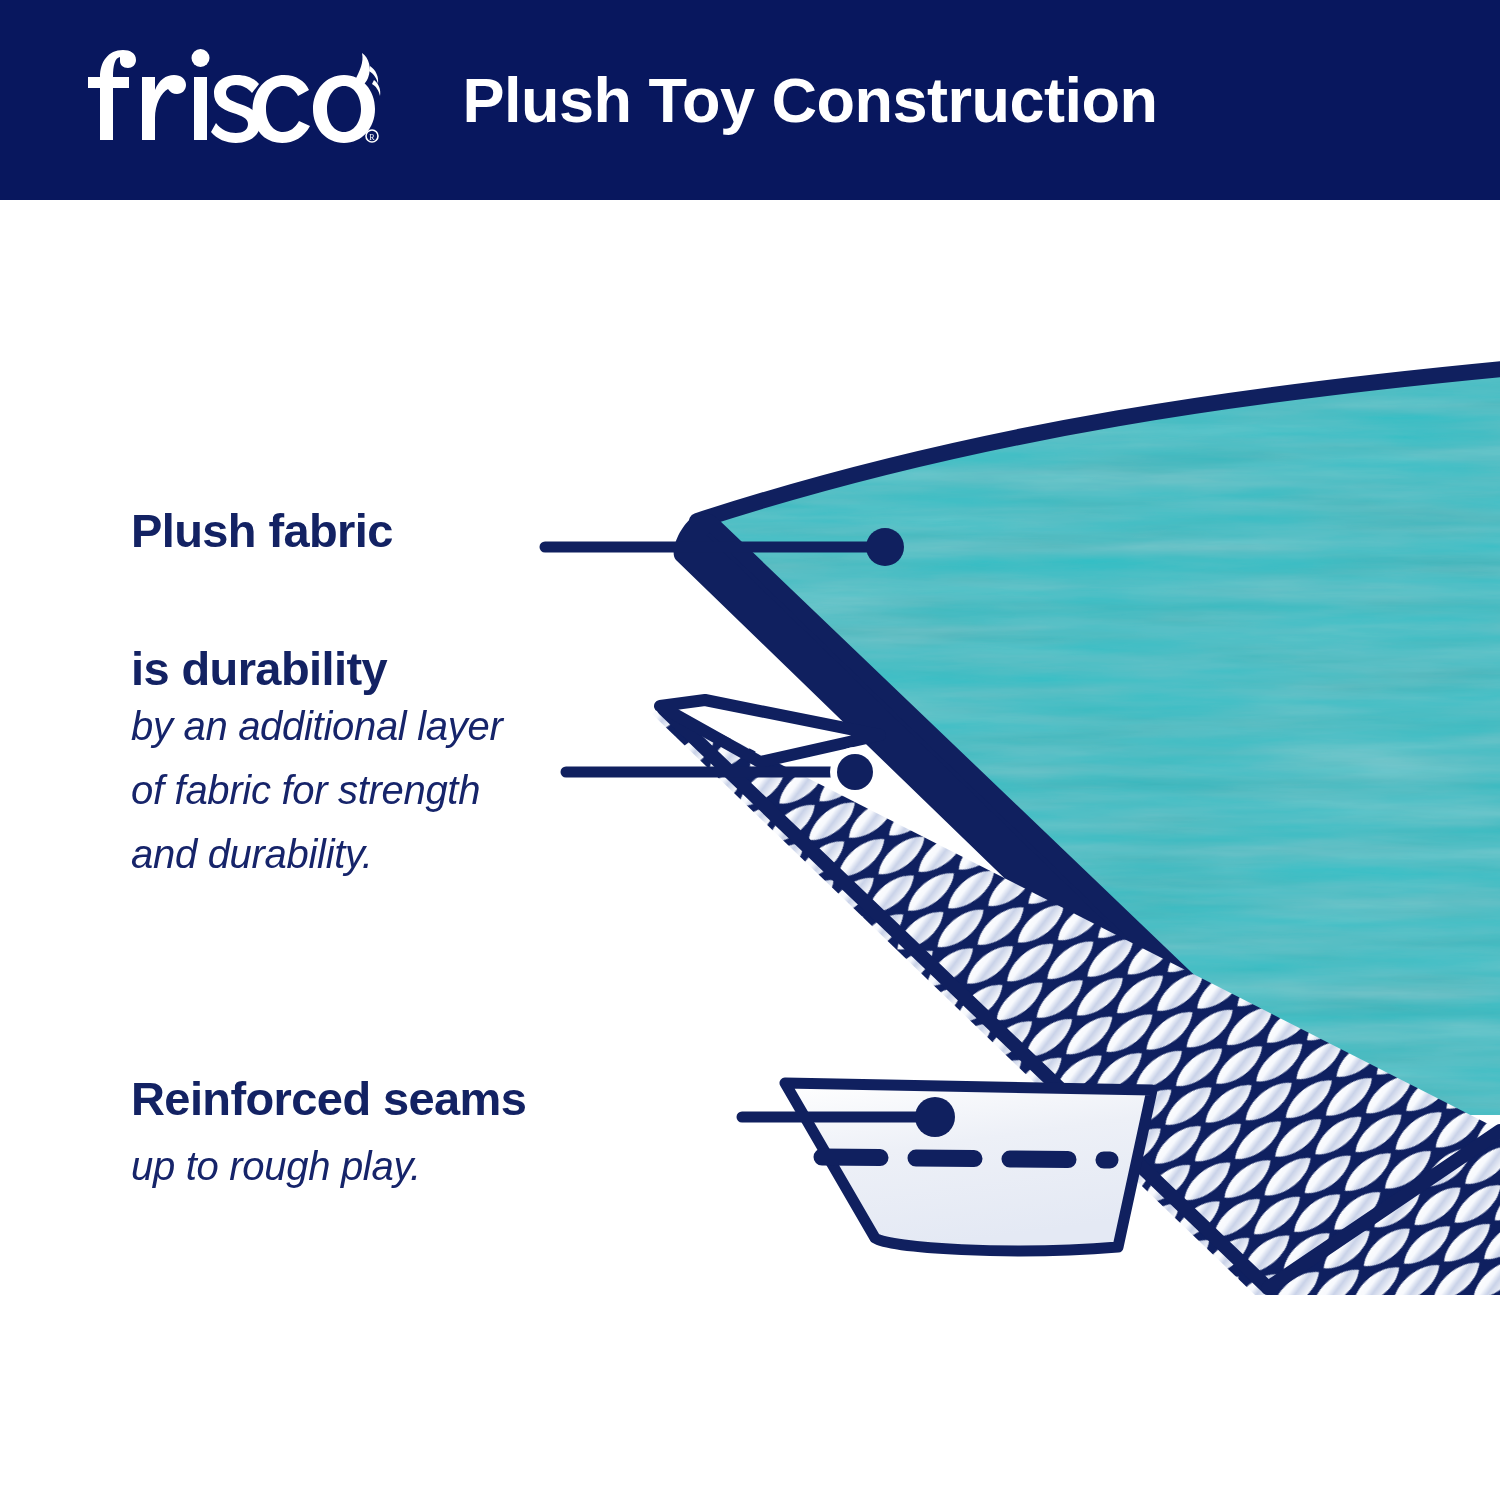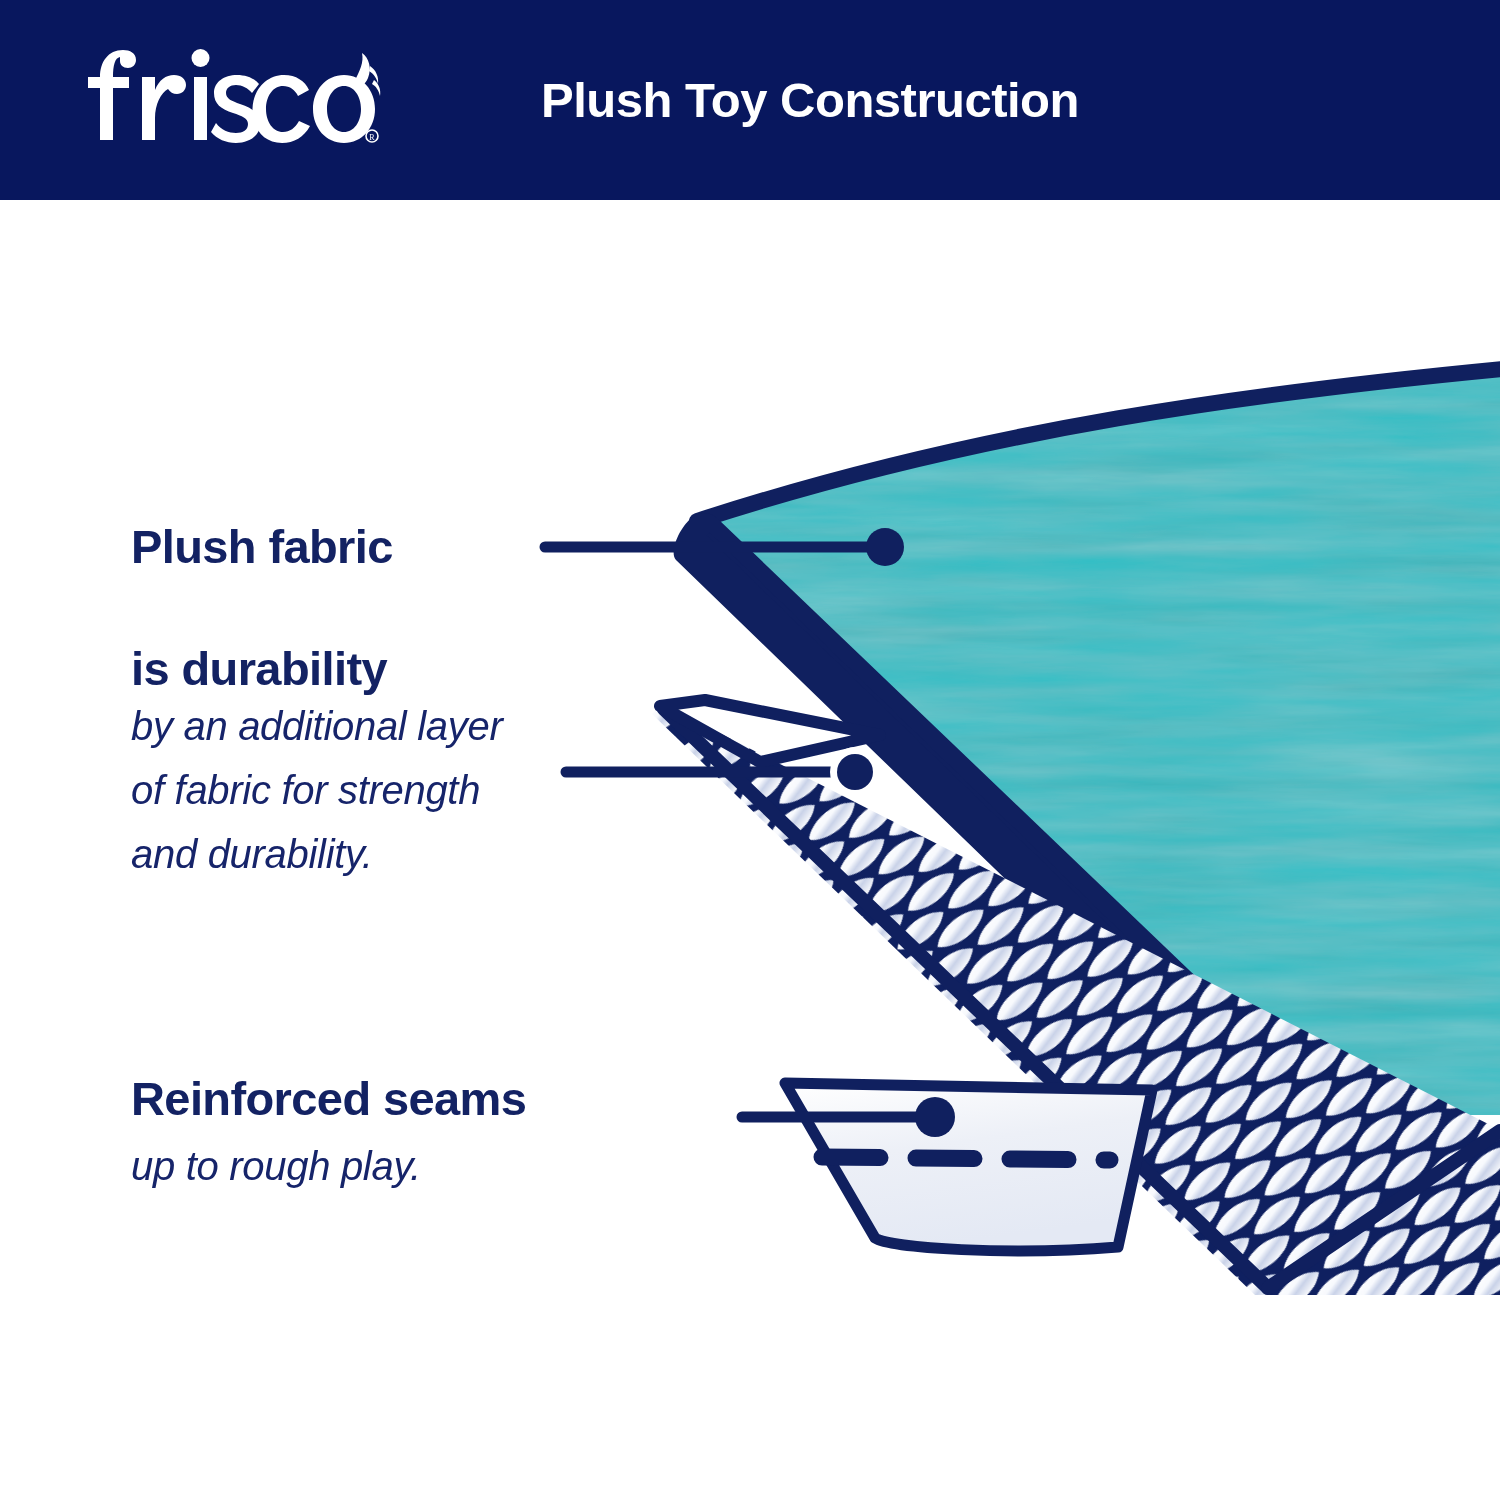--- a/index.html
+++ b/index.html
@@ -19,21 +19,21 @@
     display:flex;align-items:center;
   }
   .brand{
     position:absolute;left:82px;top:44px;width:300px;height:110px;
   }
   .brand svg{display:block;}
   .header-title{
     position:absolute;left:0;top:0;width:1500px;height:200px;
     display:flex;align-items:center;justify-content:center;
     color:#ffffff;
-    font-size:49px;
+    font-size:63px;
     font-weight:bold;
     letter-spacing:-0.5px;
     padding-left:120px;
     box-sizing:border-box;
     white-space:nowrap;
   }
 
   
   .labels{position:absolute;left:0;top:200px;width:800px;height:1300px;}
 
@@ -42,21 +42,21 @@
     font-size:47px;font-weight:bold;line-height:1.12;
     letter-spacing:-0.6px;color:#132263;
   }
   .lbl .body{
     font-size:40px;font-weight:500;line-height:1.2;
     letter-spacing:-0.3px;color:#16246a;
     margin-top:6px;
     font-style:italic;
   }
 
-  #label-plush-fabric{left:131px;top:305px;margin-top:16px;}
+  #label-plush-fabric{left:131px;top:305px;}
   #label-plush-exterior{left:131px;top:443px;}
   #label-reinforced-seams{left:131px;top:873px;}
 
   
   .art{position:absolute;left:0;top:0;width:1500px;height:1500px;pointer-events:none;}
 </style>
 </head>
 <body>
 
 <div id="page">

